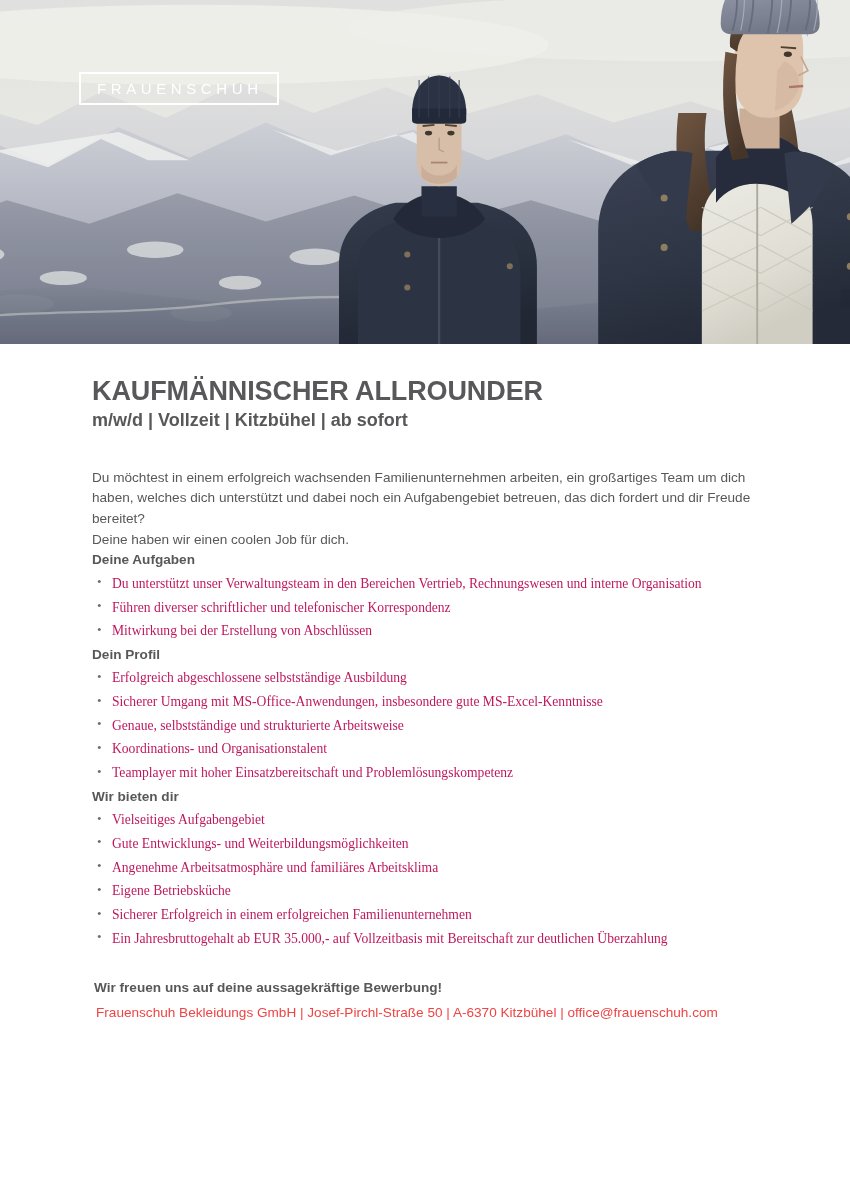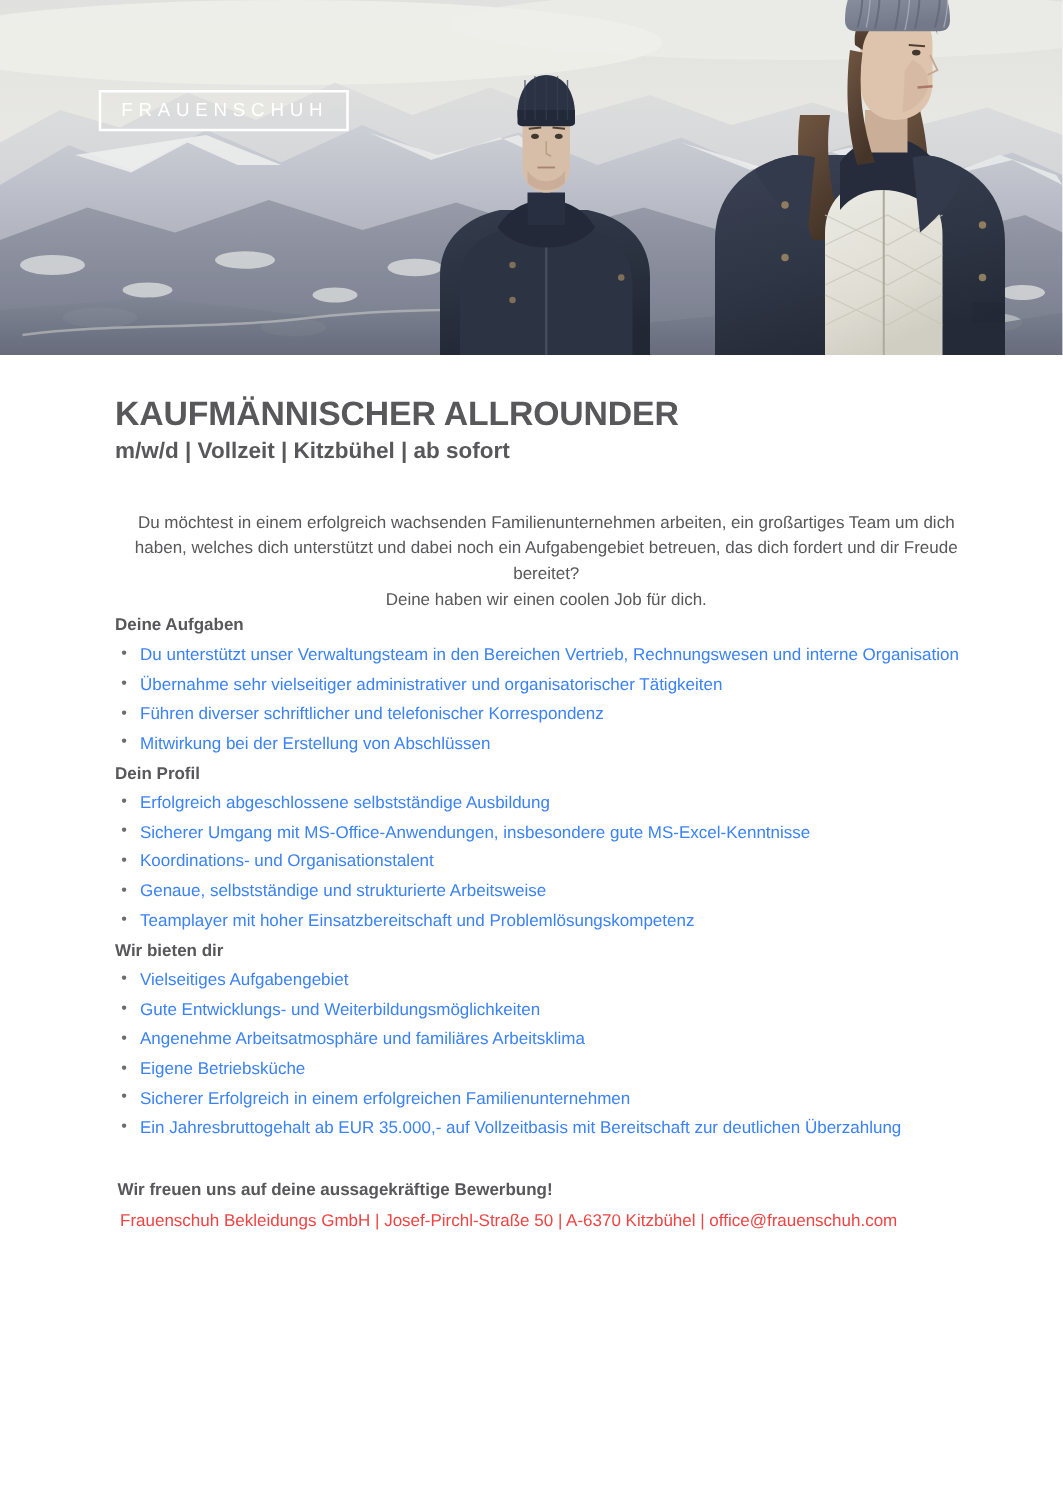--- a/index.html
+++ b/index.html
@@ -15,21 +15,21 @@
     overflow: hidden;
     font-family: "Liberation Sans", sans-serif;
     color: #58585a;
     -webkit-font-smoothing: antialiased;
   }
 
   
   .hero {
     position: relative;
     width: 850px;
-    height: 284px;
+    height: 344px;
     overflow: hidden;
     background: #cfd3da;
   }
   .hero-photo {
     position: absolute;
     inset: 0;
     width: 100%;
     height: 100%;
     display: block;
   }
@@ -77,44 +77,45 @@
     line-height: 1.2;
   }
 
   .intro {
     margin: 36px 0 0 0;
     font-size: 13.6px;
     line-height: 1.52;
     color: #58585a;
     max-width: 716px;
   }
-  .intro p { margin: 0; text-align: center; }
+  .intro p { margin: 0; }
 
   .section {
   }
   .section-heading {
     margin: 0 0 3px 0;
     font-size: 13.6px;
     font-weight: bold;
     color: #58585a;
     line-height: 1.5;
   }
   .bullet-list {
     list-style: none;
     margin: 0;
     padding: 0;
   }
   .bullet-list li {
     position: relative;
     padding-left: 20px;
     font-size: 13.6px;
     line-height: 1.45;
-    color: #3b82f6;
+    color: #be185d;
     margin-bottom: 4px;
     max-width: 716px;
+    font-family: Liberation Serif, serif;
   }
   .bullet-list li::before {
     content: "\2022";
     position: absolute;
     left: 5px;
     top: -0.5px;
     font-size: 13px;
     color: #6d6d70;
     line-height: 1.45;
   }
@@ -348,33 +349,32 @@
 
   <div class="intro">
     <p>Du möchtest in einem erfolgreich wachsenden Familienunternehmen arbeiten, ein großartiges Team um dich haben, welches dich unterstützt und dabei noch ein Aufgabengebiet betreuen, das dich fordert und dir Freude bereitet?</p>
     <p>Deine haben wir einen coolen Job für dich.</p>
   </div>
 
   <section class="section">
     <h3 class="section-heading">Deine Aufgaben</h3>
     <ul class="bullet-list">
       <li>Du unterstützt unser Verwaltungsteam in den Bereichen Vertrieb, Rechnungswesen und interne Organisation</li>
-      <li>Übernahme sehr vielseitiger administrativer und organisatorischer Tätigkeiten</li>
       <li>Führen diverser schriftlicher und telefonischer Korrespondenz</li>
       <li>Mitwirkung bei der Erstellung von Abschlüssen</li>
     </ul>
   </section>
 
   <section class="section">
     <h3 class="section-heading">Dein Profil</h3>
     <ul class="bullet-list">
       <li>Erfolgreich abgeschlossene selbstständige Ausbildung</li>
       <li>Sicherer Umgang mit MS-Office-Anwendungen, insbesondere gute MS-Excel-Kenntnisse</li>
+      <li>Genaue, selbstständige und strukturierte Arbeitsweise</li>
       <li>Koordinations- und Organisationstalent</li>
-      <li>Genaue, selbstständige und strukturierte Arbeitsweise</li>
       <li>Teamplayer mit hoher Einsatzbereitschaft und Problemlösungskompetenz</li>
     </ul>
   </section>
 
   <section class="section">
     <h3 class="section-heading">Wir bieten dir</h3>
     <ul class="bullet-list">
       <li>Vielseitiges Aufgabengebiet</li>
       <li>Gute Entwicklungs- und Weiterbildungsmöglichkeiten</li>
       <li>Angenehme Arbeitsatmosphäre und familiäres Arbeitsklima</li>

